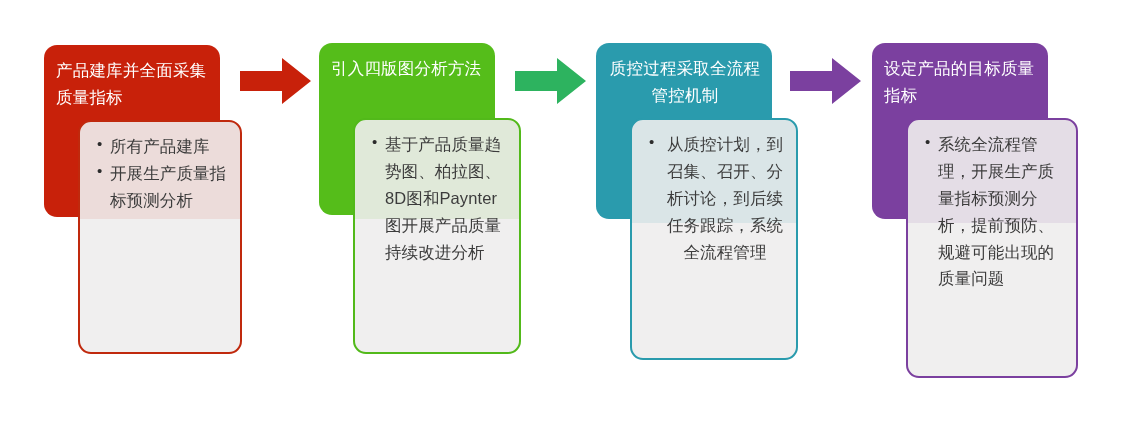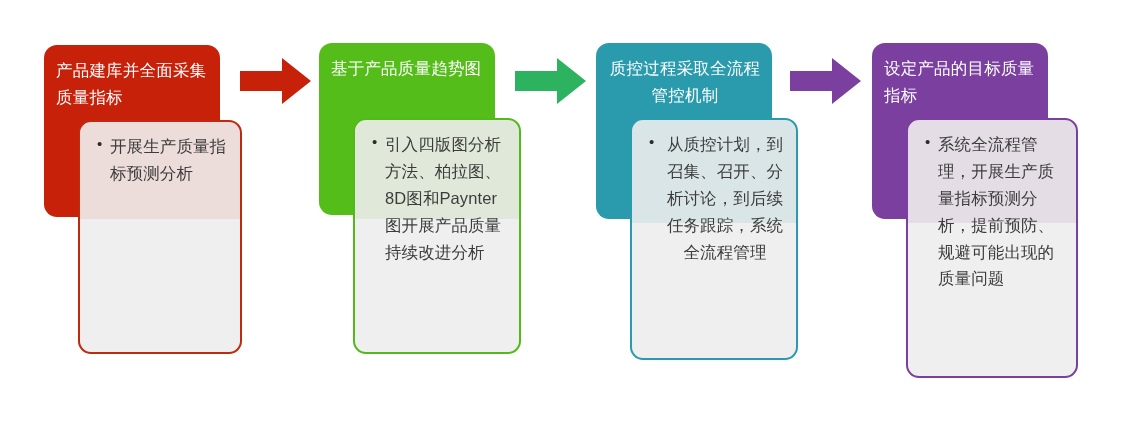--- a/index.html
+++ b/index.html
@@ -97,39 +97,40 @@
 
 <div id="diagram">
 
   <div class="step" style="left:0px;">
     <div class="step-header" style="left:44px; top:45px; width:176px; height:172px; background:#C8210A;">
       <span>产品建库并全面采集质量指标</span>
     </div>
     <div class="step-body" style="left:78px; top:120px; width:164px; height:234px; border-color:#C0290D;">
       <div class="body-wash" style="height:97px; background:rgba(200,33,10,0.09);"></div>
       <ul class="body-list">
+        <li>所有产品建库</li>
         <li>开展生产质量指标预测分析</li>
       </ul>
     </div>
   </div>
 
   <div class="arrow" style="left:240px; top:58px; width:72px; height:46px;">
     <svg width="72" height="46" viewBox="0 0 72 46" xmlns="http://www.w3.org/2000/svg">
       <polygon points="0,13 42,13 42,0 71,23 42,46 42,33 0,33" fill="#C8210A"></polygon>
     </svg>
   </div>
 
   <div class="step" style="left:275px;">
     <div class="step-header" style="left:44px; top:43px; width:176px; height:172px; background:#55BD1A;">
-      <span>基于产品质量趋势图</span>
+      <span>引入四版图分析方法</span>
     </div>
     <div class="step-body" style="left:78px; top:118px; width:168px; height:236px; border-color:#52B91A;">
       <div class="body-wash" style="height:99px; background:rgba(85,189,26,0.10);"></div>
       <ul class="body-list">
-        <li>引入四版图分析方法、柏拉图、8D图和Paynter图开展产品质量持续改进分析</li>
+        <li>基于产品质量趋势图、柏拉图、8D图和Paynter图开展产品质量持续改进分析</li>
       </ul>
     </div>
   </div>
 
   <div class="arrow" style="left:515px; top:58px; width:72px; height:46px;">
     <svg width="72" height="46" viewBox="0 0 72 46" xmlns="http://www.w3.org/2000/svg">
       <polygon points="0,13 42,13 42,0 71,23 42,46 42,33 0,33" fill="#2DB35F"></polygon>
     </svg>
   </div>
 

